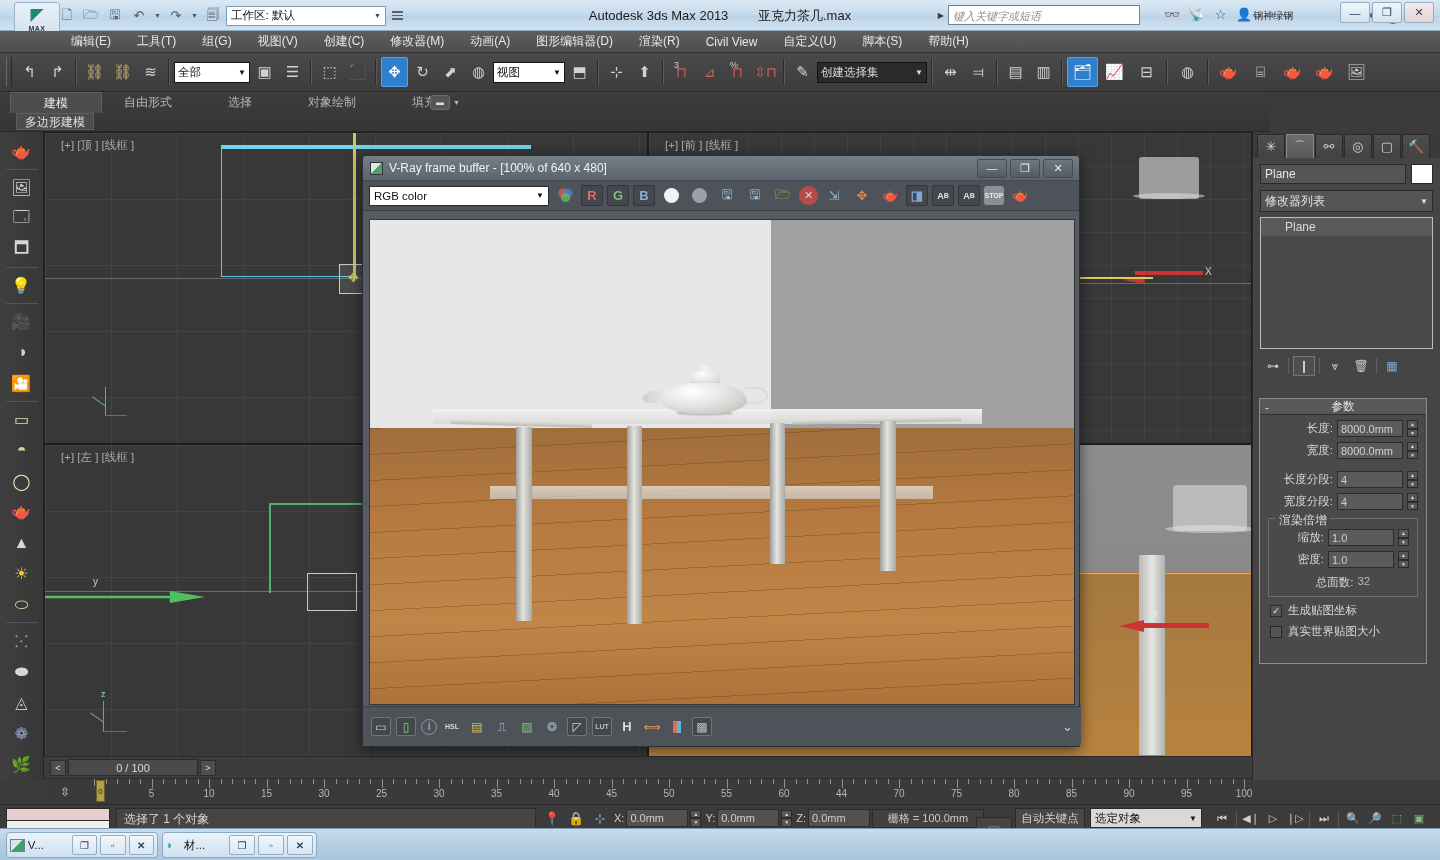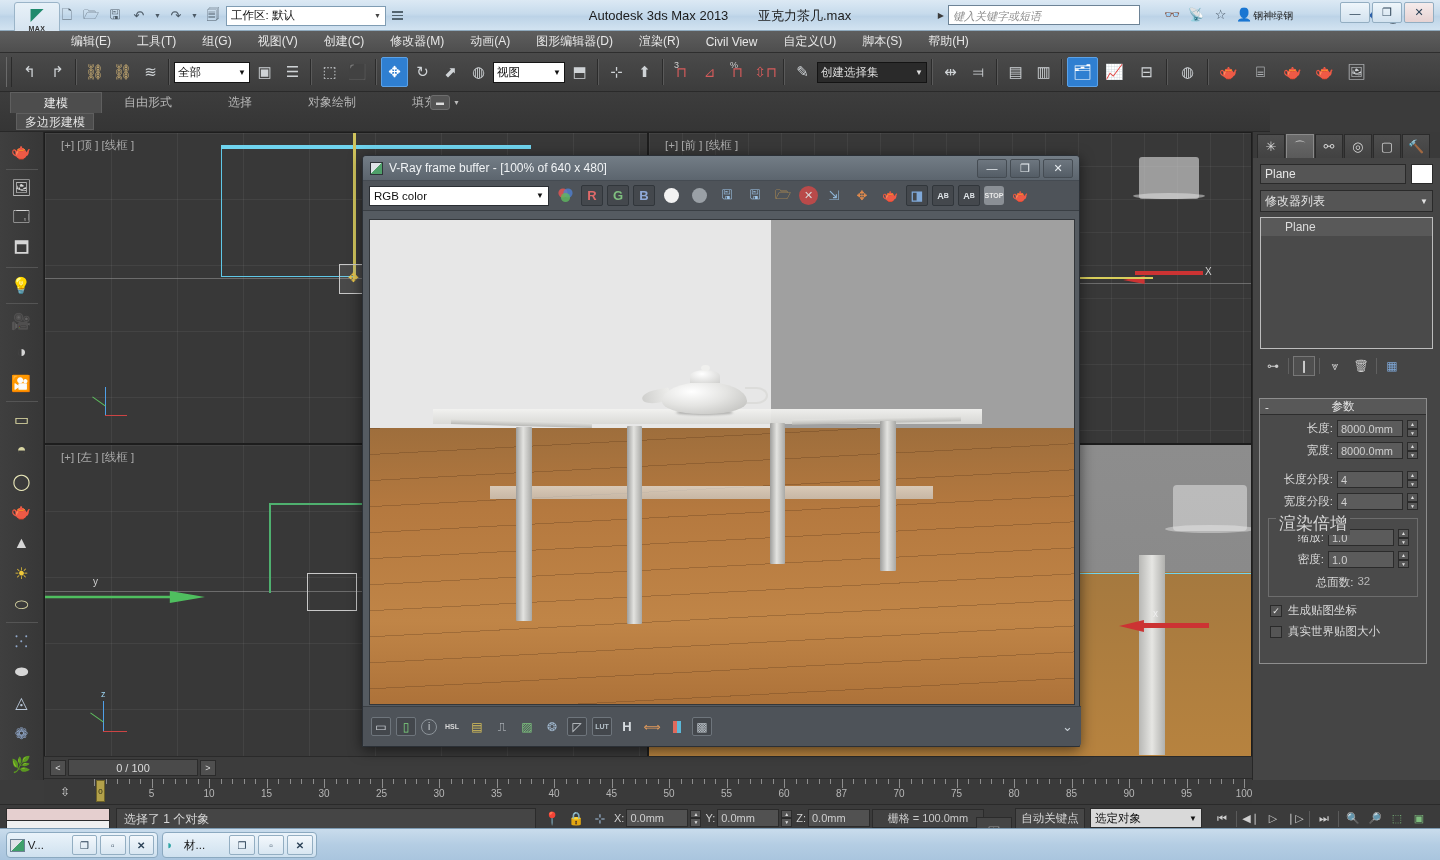--- a/index.html
+++ b/index.html
@@ -205,21 +205,21 @@
   .plabel { font-size:11.5px; color:#d8d8d8; }
   .pfield {
     width:66px; height:17px; background:#5b5b5b; border:1px solid #2b2b2b;
     color:#cfcfcf; font-size:11px; padding:1px 3px; line-height:14px;
   }
   .spin { width:11px;height:17px; display:flex;flex-direction:column; }
   .spin i { flex:1; background:#575757; border:1px solid #2b2b2b; font-size:5px; color:#ddd; display:flex;align-items:center;justify-content:center;}
   .group {
     margin:8px 8px 0 8px; border:1px solid #6d6d6d; padding:8px 4px 6px 4px; position:relative;
   }
-  .group-title { position:absolute; left:7px; top:-7px; background:#4a4a4a; padding:0 3px; font-size:17px; color:#d8d8d8;}
+  .group-title { position:absolute; left:7px; top:-7px; background:#4a4a4a; padding:0 3px; font-size:12px; color:#d8d8d8;}
   .chkrow { display:flex; align-items:center; gap:6px; margin:6px 0 0 10px; }
   .chk { width:12px;height:12px; background:#555; border:1px solid #2a2a2a; display:flex;align-items:center;justify-content:center; font-size:9px; color:#eee;}
   .chklabel { font-size:11.5px; color:#d8d8d8;}
   .totalrow { display:flex; justify-content:center; gap:4px; margin-top:7px; font-size:11.5px; color:#d8d8d8;}
   .totalrow .v { color:#b9b9b9;}
 
   
   .timeslider {
     position:absolute; left:44px; top:756px; width:1208px; height:22px;
     background:#3c3c3c; border-top:1px solid #2a2a2a;
@@ -815,21 +815,21 @@
         <div class="tick" style="left: 655.5px; height: 5px;"></div>
         <div class="tick" style="left: 667px; height: 5px;"></div>
         <div class="tick" style="left: 678.5px; height: 5px;"></div>
         <div class="tick maj" style="left: 690px;"></div>
         <div class="ticklab" style="left: 690px;">60</div>
         <div class="tick" style="left: 701.5px; height: 5px;"></div>
         <div class="tick" style="left: 713px; height: 5px;"></div>
         <div class="tick" style="left: 724.5px; height: 5px;"></div>
         <div class="tick" style="left: 736px; height: 5px;"></div>
         <div class="tick maj" style="left: 747.5px;"></div>
-        <div class="ticklab" style="left: 747.5px;">87</div>
+        <div class="ticklab" style="left: 747.5px;">44</div>
         <div class="tick" style="left: 759px; height: 5px;"></div>
         <div class="tick" style="left: 770.5px; height: 5px;"></div>
         <div class="tick" style="left: 782px; height: 5px;"></div>
         <div class="tick" style="left: 793.5px; height: 5px;"></div>
         <div class="tick maj" style="left: 805px;"></div>
         <div class="ticklab" style="left: 805px;">70</div>
         <div class="tick" style="left: 816.5px; height: 5px;"></div>
         <div class="tick" style="left: 828px; height: 5px;"></div>
         <div class="tick" style="left: 839.5px; height: 5px;"></div>
         <div class="tick" style="left: 851px; height: 5px;"></div>

